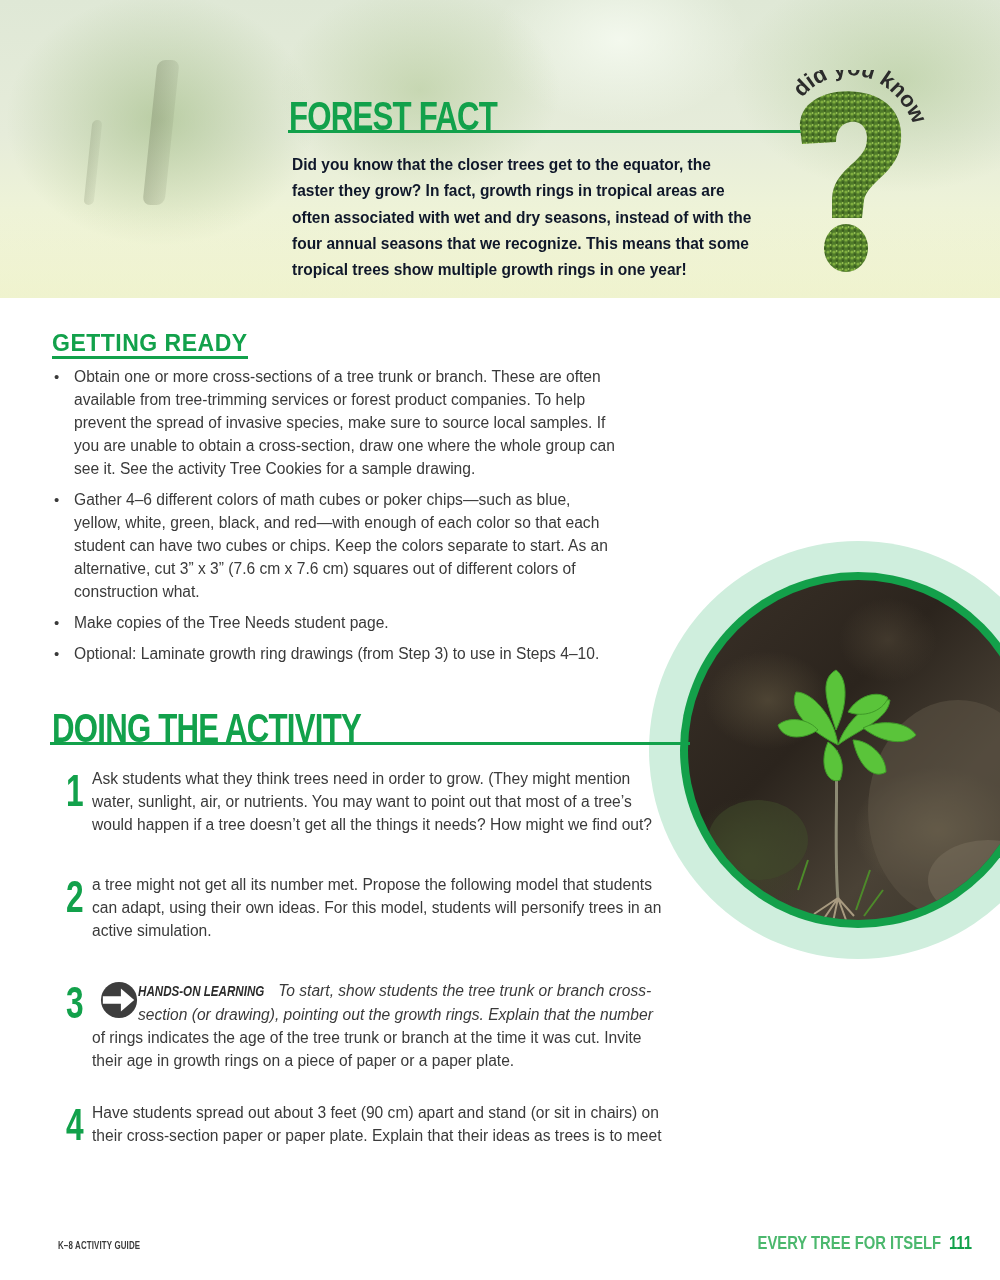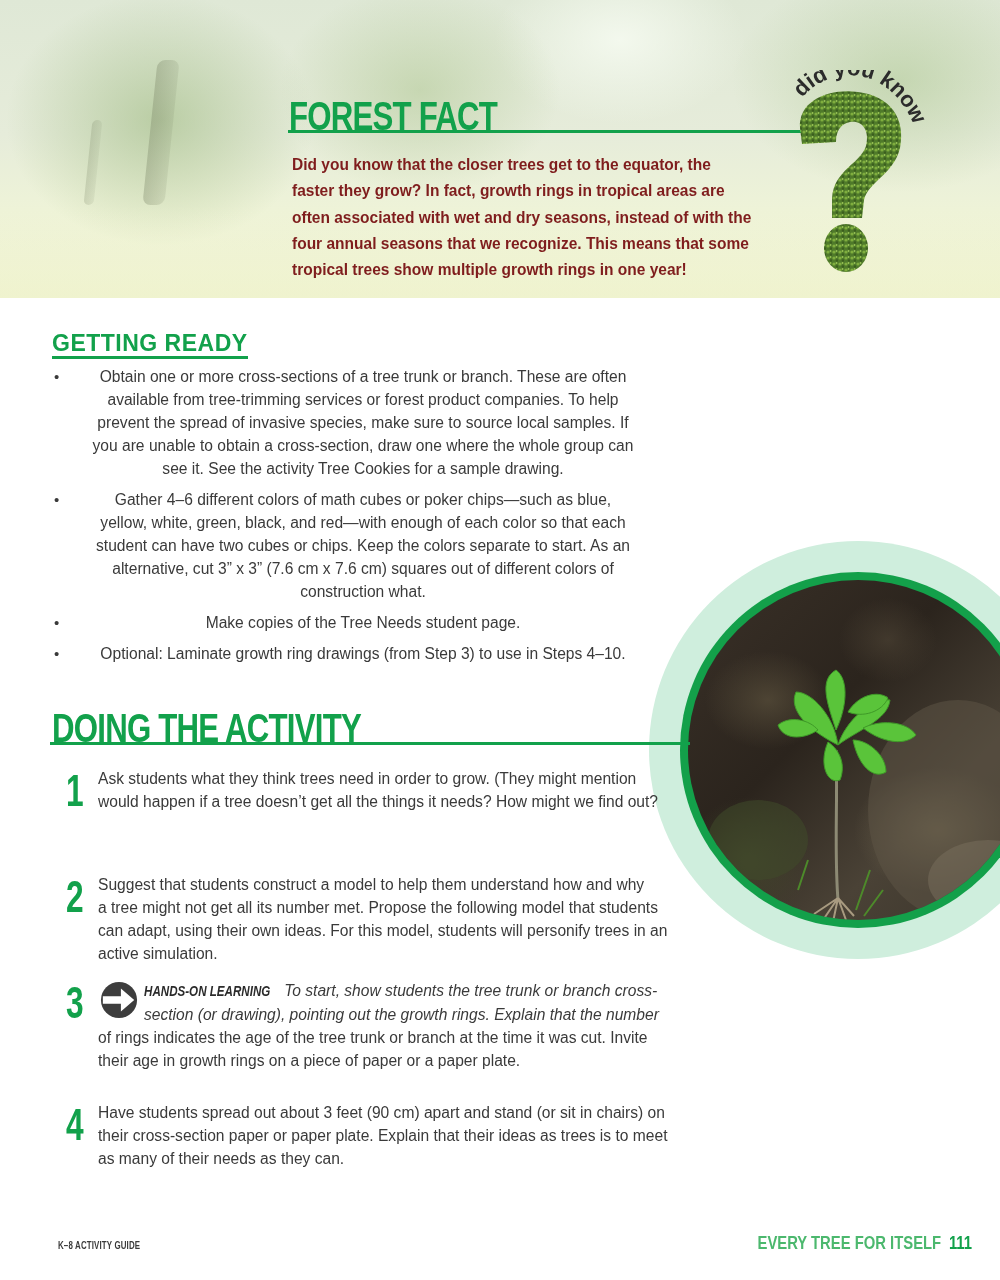--- a/index.html
+++ b/index.html
@@ -32,60 +32,60 @@
     font-size: 40px; color: #12a14b; letter-spacing: -1px;
     transform: scaleX(0.78); transform-origin: left top;
     line-height: 44px;
   }
   .ff-rule {
     position: absolute; left: 288px; top: 130px; width: 520px; height: 3px; background: #12a14b;
   }
   .ff-body {
     position: absolute; left: 292px; top: 151px; width: 500px;
     font-family: "Liberation Sans", sans-serif; font-weight: bold;
-    font-size: 16.5px; line-height: 26.3px; color: #7f1d1d;
+    font-size: 16.5px; line-height: 26.3px; color: #0f172a;
   }
   .ff-body span { display: block; white-space: nowrap; transform: scaleX(0.94); transform-origin: left; }
 
   
   .dyk { position: absolute; left: 790px; top: 70px; width: 140px; height: 205px; }
 
   
   .gr-title {
     position: absolute; left: 52px; top: 330px;
     font-family: "Liberation Sans", sans-serif; font-weight: bold; font-size: 23px;
     color: #12a14b; letter-spacing: 0.5px;
     border-bottom: 3px solid #12a14b; padding-bottom: 0px; line-height: 26px;
   }
   .gr-list { position: absolute; left: 52px; top: 365px; width: 600px; list-style: none; }
   .gr-list li {
     position: relative; padding-left: 22px; margin-bottom: 8px;
     font-size: 15.6px; line-height: 23px; color: #3a3a3a;
   }
   .gr-list li .bullet { position: absolute; left: 2px; top: 0; font-size: 15px; }
-  .gr-list li .txt { display: block; text-align: center; }
+  .gr-list li .txt { display: block; }
   .gr-list li .ln { display: block; white-space: nowrap; }
 
   
   .da-title {
     position: absolute; left: 52px; top: 708px;
     font-family: "Liberation Sans", sans-serif; font-weight: bold; font-size: 40px;
     color: #12a14b; letter-spacing: -1px; line-height: 40px;
     transform: scaleX(0.78); transform-origin: left top;
   }
   .da-rule { position: absolute; left: 50px; top: 742px; width: 640px; height: 3px; background: #12a14b; }
 
   .step { position: absolute; left: 66px; width: 610px; }
   .step .num {
     position: absolute; left: 0; top: 2px;
     font-family: "Liberation Sans", sans-serif; font-weight: bold; font-size: 44px;
     color: #12a14b; line-height: 44px; transform: scaleX(0.72); transform-origin: left top;
   }
   .step .body {
-    position: absolute; left: 32px; top: 0; width: 580px;
+    position: absolute; left: 26px; top: 0; width: 580px;
     font-size: 15.6px; line-height: 23px; color: #3a3a3a;
   }
   .step .body .ln { display: block; white-space: nowrap; }
   .step1 { top: 767px; }
   .step2 { top: 873px; }
   .step3 { top: 979px; }
   .step4 { top: 1101px; }
 
   .hol-icon { position: absolute; left: 34px; top: 2px; width: 38px; height: 38px; }
   .hol-label {
@@ -229,28 +229,28 @@
   </svg>
 </div>
 
 <div class="da-title">DOING THE ACTIVITY</div>
 <div class="da-rule"></div>
 
 <div class="step step1">
   <div class="num">1</div>
   <div class="body">
     <span class="ln">Ask students what they think trees need in order to grow. (They might mention</span>
+    <span class="ln">water, sunlight, air, or nutrients. You may want to point out that most of a tree’s</span>
     <span class="ln">would happen if a tree doesn’t get all the things it needs? How might we find out?</span>
   </div>
 </div>
 
 <div class="step step2">
   <div class="num">2</div>
   <div class="body">
-    <span class="ln">Suggest that students construct a model to help them understand how and why</span>
     <span class="ln">a tree might not get all its number met. Propose the following model that students</span>
     <span class="ln">can adapt, using their own ideas. For this model, students will personify trees in an</span>
     <span class="ln">active simulation.</span>
   </div>
 </div>
 
 <div class="step step3">
   <div class="num">3</div>
   <svg class="hol-icon" viewBox="0 0 40 40">
     <circle cx="20" cy="20" r="19" fill="#3d3d3d"></circle>
@@ -262,20 +262,19 @@
     <span class="ln">of rings indicates the age of the tree trunk or branch at the time it was cut. Invite</span>
     <span class="ln">their age in growth rings on a piece of paper or a paper plate.</span>
   </div>
 </div>
 
 <div class="step step4">
   <div class="num">4</div>
   <div class="body">
     <span class="ln">Have students spread out about 3 feet (90 cm) apart and stand (or sit in chairs) on</span>
     <span class="ln">their cross-section paper or paper plate. Explain that their ideas as trees is to meet</span>
-    <span class="ln">as many of their needs as they can.</span>
   </div>
 </div>
 
 <div class="footer-left">K–8 ACTIVITY GUIDE</div>
 <div class="footer-right">
   <span class="fr-title">EVERY TREE FOR ITSELF</span><span class="fr-page">111</span>
 </div>
 
 </body></html>

